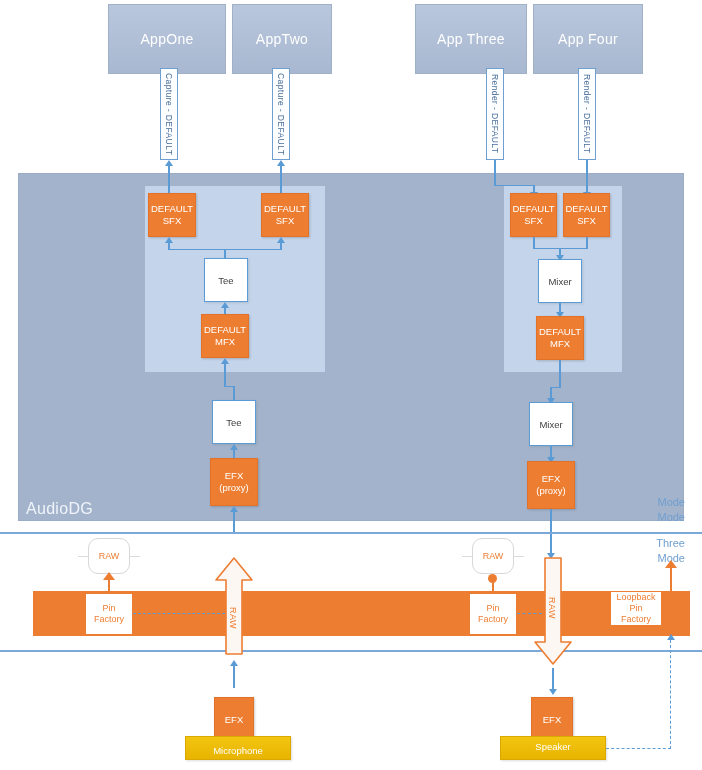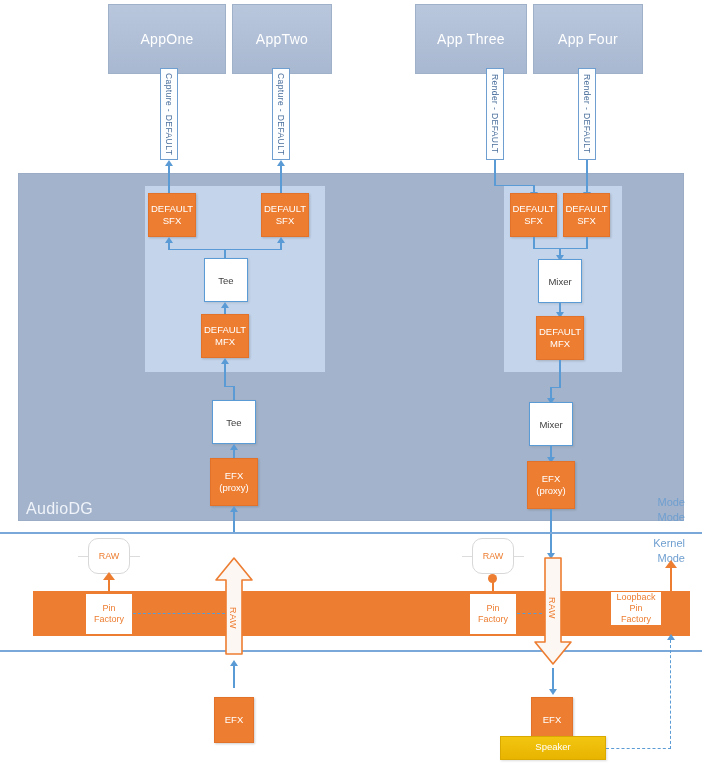--- a/index.html
+++ b/index.html
@@ -245,21 +245,21 @@
   <div class="abs ar-dn" style="left:546.5px;top:553px;"></div>
 
   <div class="abs divider" style="left:0px;top:532px;width:702px;"></div>
   <div class="abs divider" style="left:0px;top:650px;width:702px;"></div>
 
   <div class="abs modelabel" style="left:600px;top:495px;width:85px;">
     <div>Mode</div>
     <div>Mode</div>
   </div>
   <div class="abs modelabel" style="left:600px;top:536px;width:85px;">
-    <div>Kernel</div>
+    <div>Three</div>
     <div>Mode</div>
   </div>
 
   <div class="abs band" style="left:33px;top:591px;width:657px;height:45px;"></div>
 
   <div class="abs rawcap" style="left:88px;top:538px;width:42px;height:36px;">
     <span>RAW</span>
   </div>
   <div class="abs rawcap" style="left:472px;top:538px;width:42px;height:36px;">
     <span>RAW</span>
@@ -302,20 +302,23 @@
 
   <div class="abs ln-v" style="left:233.3px;top:666px;height:22px;"></div>
   <div class="abs ar-up" style="left:229.5px;top:660px;"></div>
 
   <div class="abs ln-v" style="left:552.3px;top:668px;height:22px;"></div>
   <div class="abs ar-dn" style="left:548.5px;top:689px;"></div>
 
   <div class="abs orange" style="left:214px;top:697px;width:40px;height:46px;">
     <div>EFX</div>
   </div>
+  <div class="abs yellow" style="left:185px;top:736px;width:106px;height:24px;">
+    <span>Microphone</span>
+  </div>
 
   <div class="abs orange" style="left:531px;top:697px;width:42px;height:46px;">
     <div>EFX</div>
   </div>
   <div class="abs yellow" style="left:500px;top:736px;width:106px;height:24px;align-items:center;">
     <span>Speaker</span>
   </div>
 
   <div class="abs dash-h" style="left:606px;top:748px;width:65px;"></div>
   <div class="abs dash-v" style="left:670px;top:640px;height:109px;"></div>

